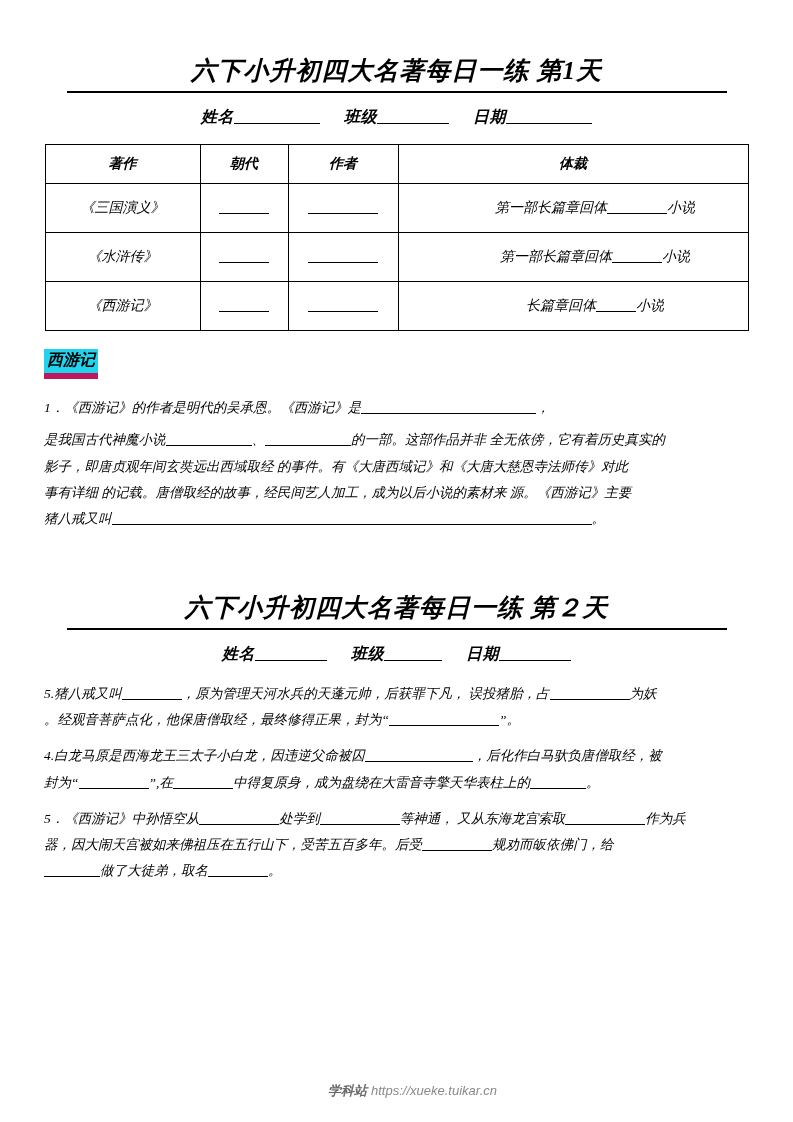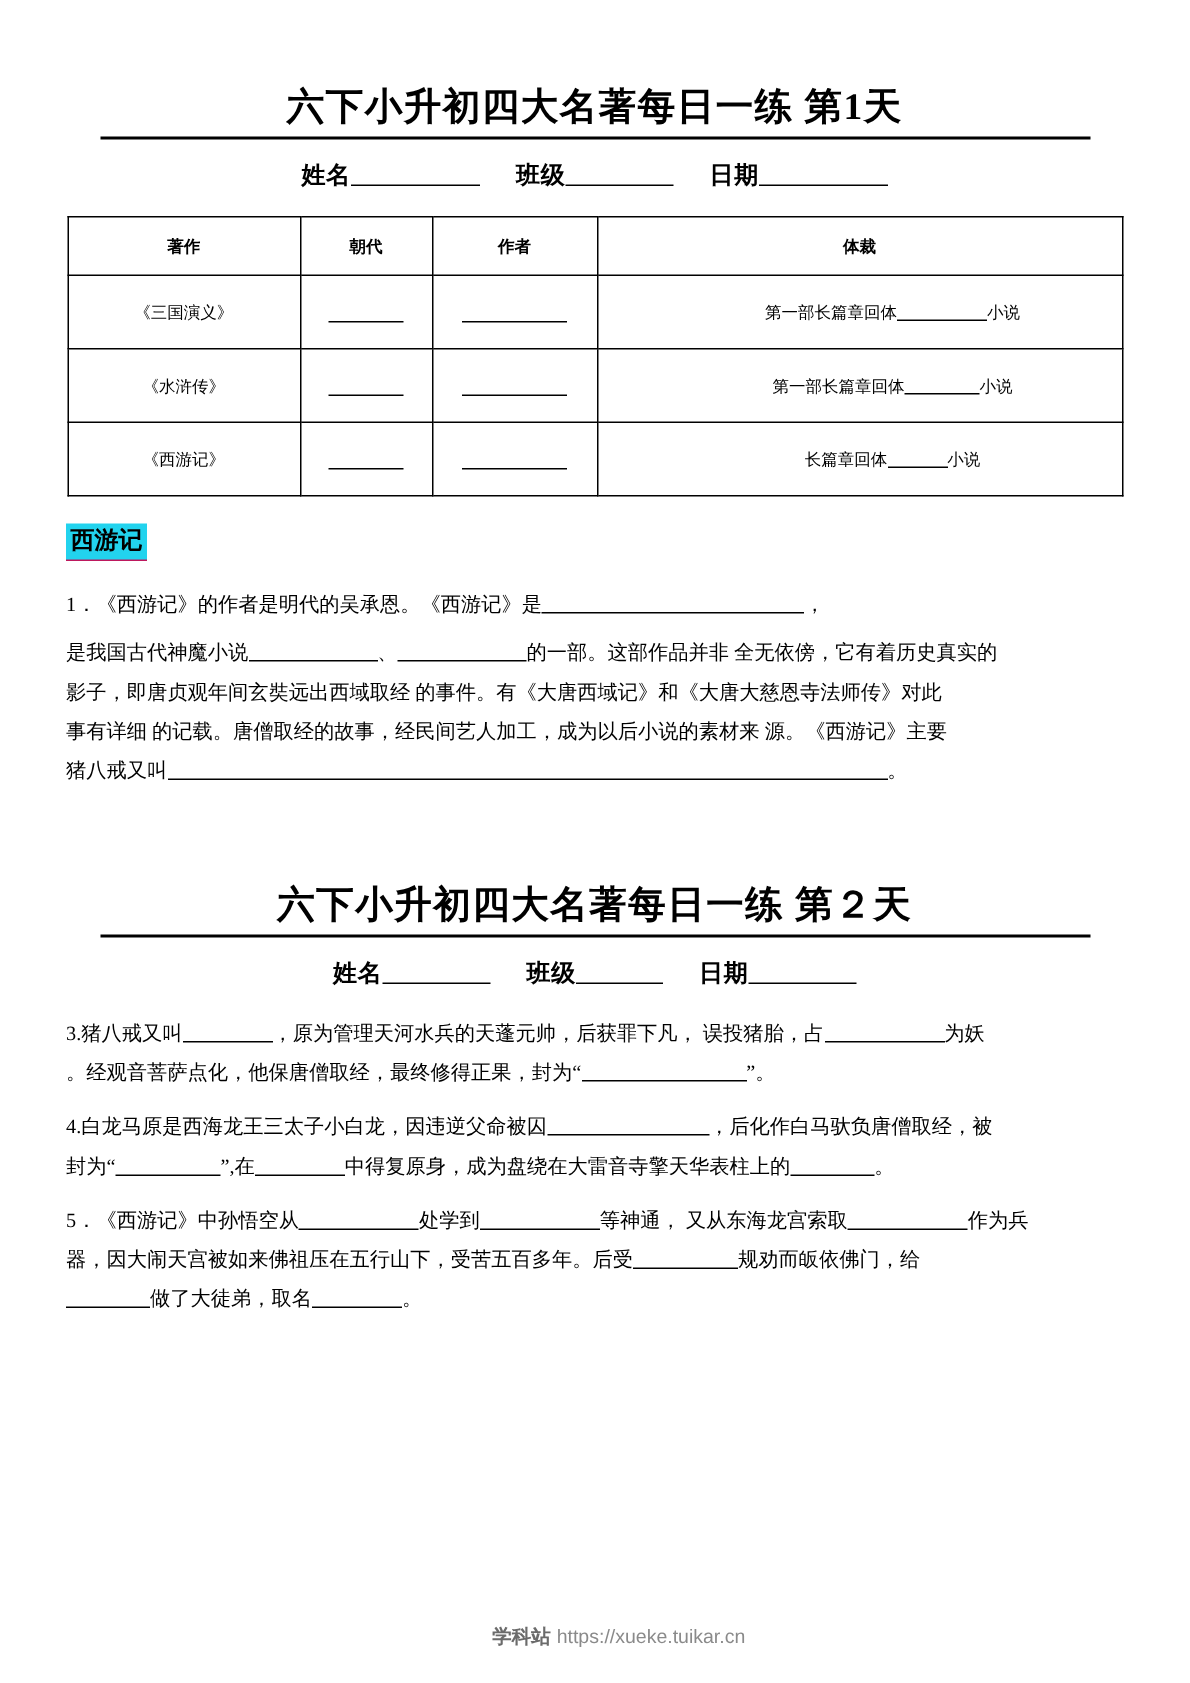--- a/index.html
+++ b/index.html
@@ -14,20 +14,21 @@
     color: #000000;
     position: relative;
     overflow: hidden;
   }
   .page {
     width: 793px;
     height: 1122px;
     box-sizing: border-box;
     padding: 40px 44px 0 44px;
     position: relative;
+    font-style: italic;
   }
 
   
   .doc-title {
     text-align: center;
     font-weight: bold;
     font-size: 25px;
     letter-spacing: 1px;
     margin-top: 14px;
     margin-bottom: 2px;
@@ -59,21 +60,21 @@
 
   
   table.book-table {
     border-collapse: collapse;
     width: 703px;
     margin: 0 auto;
     table-layout: fixed;
   }
   table.book-table th, table.book-table td {
     border: 1px solid #000;
-    font-size: 11px;
+    font-size: 14px;
     padding: 6px 4px;
     text-align: center;
     vertical-align: middle;
     font-family: "Liberation Serif", "DejaVu Serif", serif;
   }
   table.book-table th {
     font-weight: bold;
     height: 26px;
   }
   table.book-table td {
@@ -102,21 +103,21 @@
   .ul.w80 { width: 80px; }
 
   
   .highlight-head {
     display: inline-block;
     font-weight: bold;
     font-size: 16px;
     background: #22d3ee;
     padding: 1px 3px 2px 3px;
     margin: 18px 0 6px 0;
-    border-bottom: 1px solid #be185d;
+    border-bottom: 6px solid #be185d;
   }
 
   
   .para {
     font-size: 13.5px;
     line-height: 1.95;
     margin: 6px 0 0 0;
     text-align: justify;
   }
   .para.q { margin-top: 10px; }
@@ -211,21 +212,21 @@
   <div>
 
     <div class="doc-title">六下小升初四大名著每日一练   第２天</div>
     <div class="title-underline"></div>
 
     <div class="name-row">
       <span>姓名</span><span class="blank short"></span><span class="gap"></span><span>班级</span><span class="blank" style="min-width:58px"></span><span class="gap"></span><span>日期</span><span class="blank short"></span>
     </div>
 
     <div class="para q">
-      <span>3.猪八戒又叫</span><span class="ul w60"></span><span>，原为管理天河水兵的天蓬元帅，后获罪下凡， 误投猪胎，占</span><span class="ul w80"></span><span>为妖</span><br>
+      <span>5.猪八戒又叫</span><span class="ul w60"></span><span>，原为管理天河水兵的天蓬元帅，后获罪下凡， 误投猪胎，占</span><span class="ul w80"></span><span>为妖</span><br>
       <span>。经观音菩萨点化，他保唐僧取经，最终修得正果，封为“</span><span class="ul" style="width:110px"></span><span>”。</span>
     </div>
 
 
     <div class="para q">
       <span>4.白龙马原是西海龙王三太子小白龙，因违逆父命被囚</span><span class="ul" style="width:108px"></span><span>，后化作白马驮负唐僧取经，被</span><br>
       <span>封为“</span><span class="ul w70"></span><span>”,在</span><span class="ul w60"></span><span>中得复原身，成为盘绕在大雷音寺擎天华表柱上的</span><span class="ul w56"></span><span>。</span>
     </div>
 
     <div class="para q">

